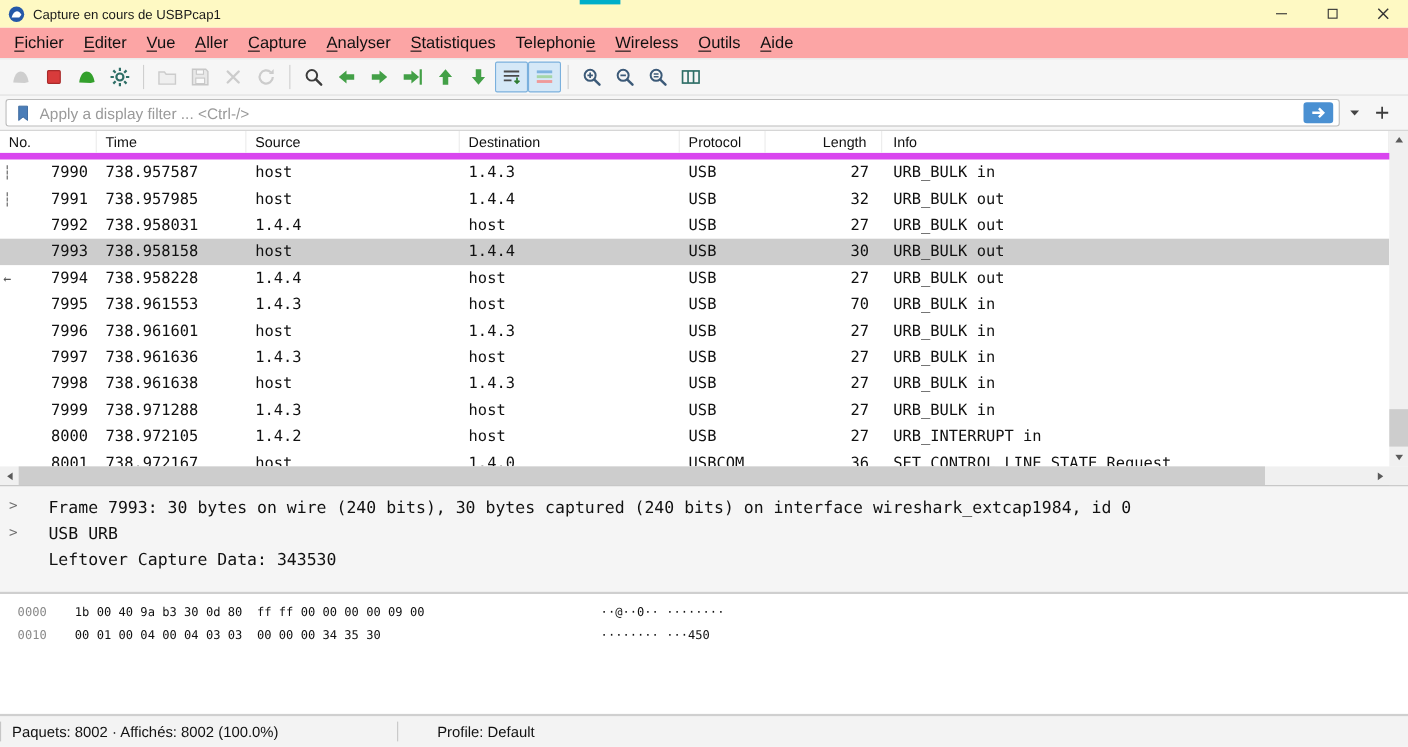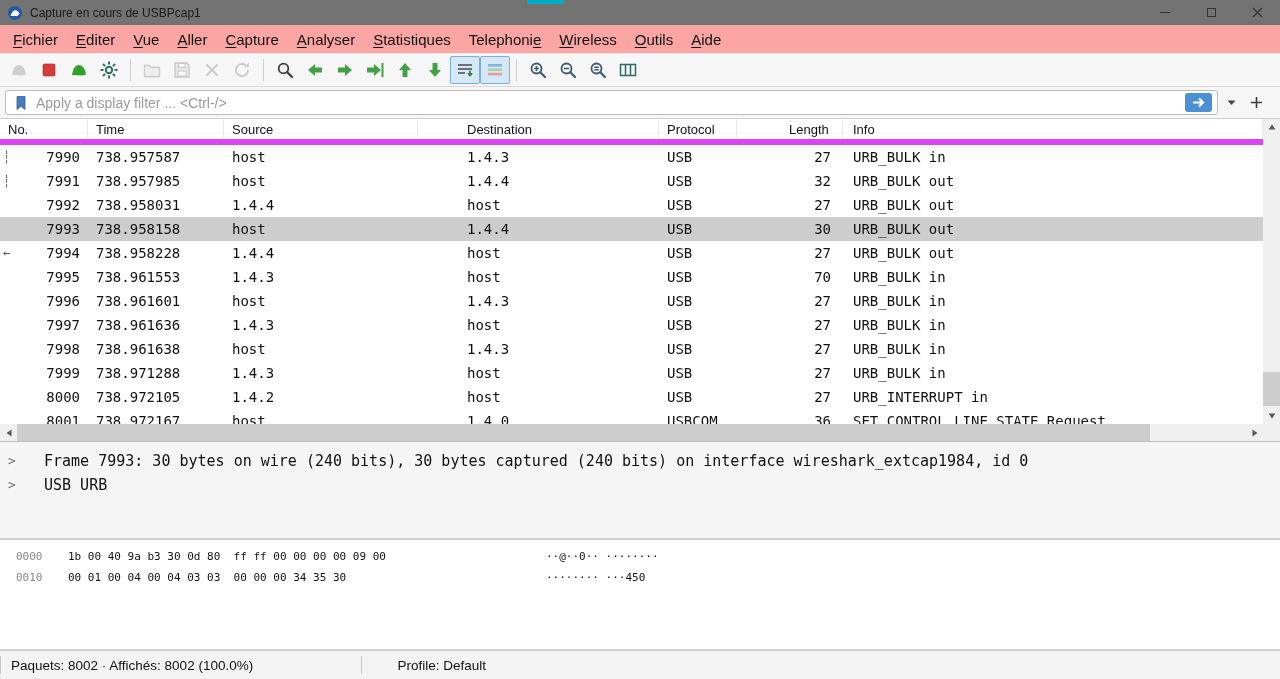--- a/index.html
+++ b/index.html
@@ -1,20 +1,20 @@
 <!DOCTYPE html>
 <html><head>
 <meta charset="utf-8">
 <style>
   * { margin:0; padding:0; box-sizing:border-box; }
   html,body { width:1280px; height:679px; overflow:hidden; }
   body { font-family:"Liberation Sans", sans-serif; background:#fff; color:#111; position:relative; }
 
   
-  .titlebar { height:25px; background:#737373; display:flex; align-items:center; position:relative; }
+  .titlebar { height:25px; background:#fef9c3; display:flex; align-items:center; position:relative; }
   .app-icon { width:16px; height:16px; margin-left:7px; }
   .title-text { font-size:12px; color:#1a1a1a; margin-left:7px; }
   .win-controls { margin-left:auto; display:flex; height:100%; }
   .win-btn { width:46px; height:100%; display:flex; align-items:center; justify-content:center; }
   .min-glyph { width:10px; height:1px; background:#333; display:block; }
   .max-glyph { width:9px; height:9px; border:1px solid #333; display:block; }
   .top-accent { position:absolute; left:527px; top:0; width:37px; height:4px; background:#00aec9; }
 
   
   .menubar { height:28px; background:#fca5a5; display:flex; align-items:center; padding-left:4px; font-size:15px; }
@@ -45,21 +45,21 @@
   .pl-header .cell { display:flex; align-items:center; border-right:1px solid #ececec; white-space:pre; }
   .pl-body { position:absolute; top:26px; left:0; right:17px; bottom:0; overflow:hidden;
              font-family:"DejaVu Sans Mono", monospace; font-size:14px; }
   .p-row { display:flex; height:24px; line-height:24px; position:relative; white-space:pre; }
   .p-row.selected { background:#cdcdcd; }
   .row-mark { position:absolute; left:3px; top:0; font-size:12px; color:#555; line-height:24px; }
   .cell { overflow:hidden; }
   .c-no     { width:88px;  text-align:right; padding-right:8px; }
   .c-time   { width:136px; padding-left:8px; }
   .c-source { width:194px; padding-left:8px; }
-  .c-dest   { width:200px; padding-left:8px;margin-left:41px; }
+  .c-dest   { width:200px; padding-left:8px; }
   .c-proto  { width:78px;  padding-left:8px; }
   .c-length { width:62px;  text-align:right; padding-right:12px;margin-left:44px; }
   .c-info   { flex:1; padding-left:10px; }
   .pl-header .c-no { text-align:left; padding-left:8px; }
   .pl-header .c-length { text-align:left; padding-left:8px; }
 
   
   .vscroll { position:absolute; top:0; right:0; bottom:0; width:17px; background:#f0f0f0; }
   .vscroll .sb-arrow { position:absolute; left:0; width:17px; height:16px; display:flex; align-items:center; justify-content:center; }
   .vscroll .up { top:0; } .vscroll .down { bottom:0; }
@@ -451,20 +451,21 @@
     <div class="detail-line">
     <span class="expander">&gt;</span>
     <span class="detail-text">Frame 7993: 30 bytes on wire (240 bits), 30 bytes captured (240 bits) on interface wireshark_extcap1984, id 0</span>
   </div>
     <div class="detail-line">
     <span class="expander">&gt;</span>
     <span class="detail-text">USB URB</span>
   </div>
     <div class="detail-line">
     <span class="expander"></span>
+    <span class="detail-text">Leftover Capture Data: 343530</span>
   </div>
   </div>
 
 <div class="hexpane">
     <div class="hex-line">
     <span class="hex-offset">0000</span>
     <span class="hex-bytes">1b 00 40 9a b3 30 0d 80  ff ff 00 00 00 00 09 00</span>
     <span class="hex-ascii">··@··0·· ········</span>
   </div>
     <div class="hex-line">

